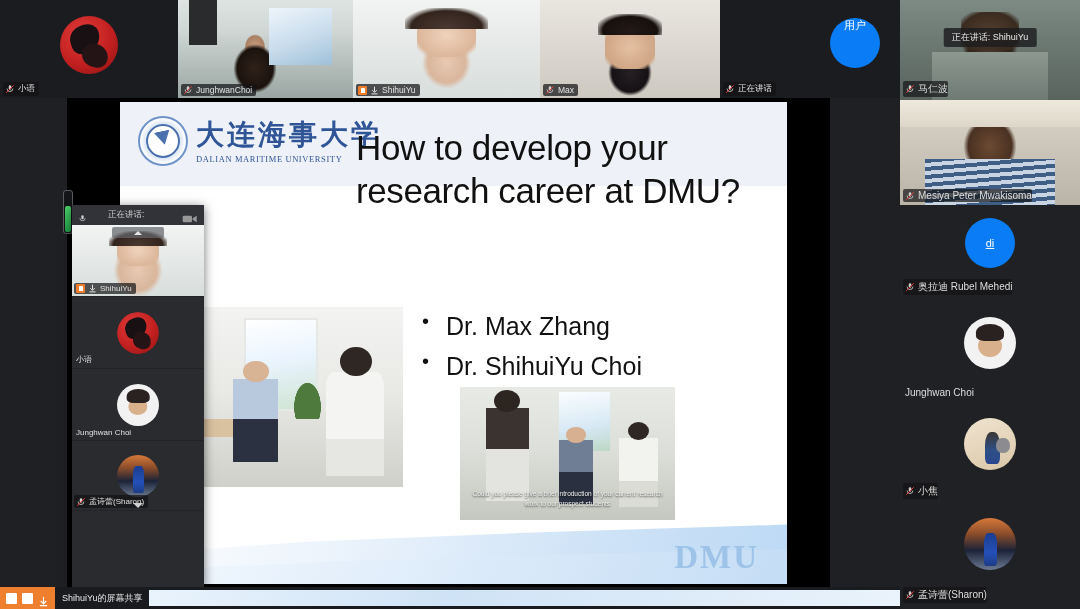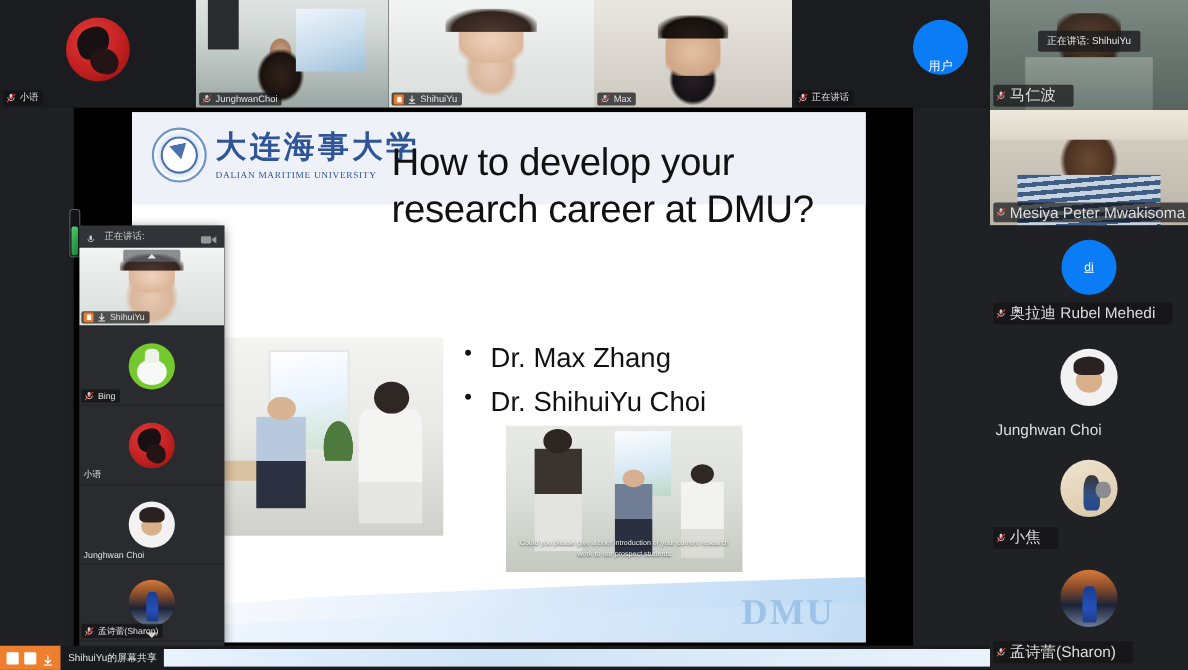--- a/index.html
+++ b/index.html
@@ -52,21 +52,21 @@
             width:58px; height:58px; border-radius:50%;
             background:radial-gradient(circle at 38% 32%, #e03a3a 0%, #c22020 55%, #8d1212 100%);
             overflow:hidden; }
   .cdlogo:before { content:""; position:absolute; left:18%; top:16%; width:52%; height:48%;
             background:#181012; border-radius:50% 40% 60% 35%; transform:rotate(-18deg); }
   .cdlogo:after { content:""; position:absolute; left:38%; top:48%; width:44%; height:40%;
             background:#241416; border-radius:45% 55% 40% 50%; transform:rotate(12deg); }
 
   .avatarblue { position:absolute; left:50%; top:44%; transform:translate(-50%,-50%);
             width:50px; height:50px; border-radius:50%; background:#0a7cf5;
-            display:flex; align-items:flex-end; justify-content:center;
+            display:flex; align-items:flex-start; justify-content:center;
             color:#fff; font-size:11px; }
 
   
   .rightbar { position:absolute; right:0; top:0; width:180px; height:609px; background:#202124; }
   .rcell { position:relative; width:180px; overflow:hidden; background:#202124; }
   .rcell .vid { position:absolute; inset:0; }
   .v-ma { background:
       radial-gradient(ellipse 36px 42px at 50% 56%, #4a3a2c 0%, #2e241b 62%, transparent 76%),
       linear-gradient(180deg,#7e8a84 0%,#6d7973 40%,#59645f 100%); }
   .v-ma:before { content:""; position:absolute; left:34%; top:12%; width:32%; height:38%;
@@ -80,22 +80,22 @@
       background:repeating-linear-gradient(175deg,#3f5e86 0px,#3f5e86 4px,#c9d4e2 4px,#c9d4e2 8px); }
   .v-mesiya:after { content:""; position:absolute; left:0; top:0; width:100%; height:26%;
       background:linear-gradient(180deg,#efe9dd,#ddd6c9); }
 
   .speakchip { position:absolute; left:50%; top:28px; transform:translateX(-50%);
        background:rgba(28,28,30,.82); color:#e8e8e8; font-size:9px;
        padding:3px 8px; border-radius:2px; white-space:nowrap; z-index:5; }
 
   .ravatar { position:absolute; left:50%; transform:translateX(-50%); border-radius:50%; overflow:hidden; }
   .rlabel { position:absolute; left:3px; display:flex; align-items:center; gap:3px;
-       background:rgba(20,20,22,.7); padding:1px 16px 1px 2px; border-radius:2px;
-       font-size:14px; color:#dedede; white-space:nowrap; }
+       background:rgba(20,20,22,.7); padding:1px 0 1px 2px; border-radius:2px;
+       font-size:10px; color:#dedede; white-space:nowrap; }
   .rlabel.plain { background:transparent; }
 
   .av-di { background:#0a7cf5; display:flex; align-items:center; justify-content:center; color:#fff; font-size:11px;text-decoration:underline; }
   .av-jc { background:#f2f2f2; }
   .av-jc:before { content:""; position:absolute; left:50%; top:34%; transform:translateX(-50%);
        width:46%; height:42%; border-radius:50%; background:#d9b08c; }
   .av-jc:after { content:""; position:absolute; left:50%; top:14%; transform:translateX(-50%);
        width:54%; height:32%; border-radius:50% 50% 30% 30%; background:#2a2220; }
   .av-xj { background:linear-gradient(160deg,#efe3cf 0%,#e3d3b8 60%,#d8c6a8 100%); }
   .av-xj:before { content:""; position:absolute; left:40%; top:26%; width:30%; height:62%;
@@ -179,21 +179,21 @@
       font-size:33px; font-weight:bold; color:#9ec3e8; letter-spacing:2px; }
 
   .vumeter { position:absolute; left:63px; top:190px; width:10px; height:44px;
       border:1px solid #5a5d62; border-radius:3px; background:#141518; }
   .vumeter i { position:absolute; left:1px; right:1px; bottom:1px; height:62%;
       background:linear-gradient(180deg,#4ad46a,#23a04a); border-radius:2px; display:block; }
 
   
   .float { position:absolute; left:72px; top:205px; width:132px; height:383px;
       background:#2a2b2f; box-shadow:0 2px 10px rgba(0,0,0,.55); overflow:hidden; z-index:20; }
-  .fhdr { height:20px; background:#313338; display:flex; align-items:center; padding:0 6px; gap:8px; }
+  .fhdr { height:20px; background:#313338; display:flex; align-items:center; padding:0 6px; gap:21px; }
   .fhdr .mini-mic { width:9px; height:11px; }
   .fhdr .lbl { font-size:8.5px; color:#cfcfcf; }
   .fhdr .cam { margin-left:auto; width:16px; height:10px; opacity:.75; }
   .fitem { position:relative; height:72px; border-bottom:1px solid #232428; overflow:hidden; }
   .fitem .fname { position:absolute; left:2px; bottom:2px; display:flex; align-items:center; gap:3px;
       background:rgba(18,18,20,.7); padding:1px 4px 1px 2px; border-radius:2px; font-size:8px; color:#e0e0e0; white-space:nowrap; }
   .fitem .fname.plain { background:transparent; }
   .collapse { position:absolute; left:50%; top:2px; transform:translateX(-50%);
       width:52px; height:11px; background:rgba(100,102,108,.72); border-radius:2px;
       display:flex; align-items:center; justify-content:center; }
@@ -455,33 +455,20 @@
         <span class="hand"></span>
         <span class="dlarrow">
           <svg viewBox="0 0 24 24">
               <path d="M12 2v13M6 11l6 6 6-6M4 21h16" stroke="#e8e8e8" stroke-width="2.6" fill="none"></path>
             </svg>
         </span>
         <span>ShihuiYu</span>
       </div>
     </div>
 
-    <div class="fitem">
-      <div class="fav av-bing"></div>
-      <div class="fname">
-        <span class="micoff">
-          <svg viewBox="0 0 24 24">
-              <rect x="9" y="3" width="6" height="11" rx="3" fill="#cfcfcf"></rect>
-              <path d="M5 11a7 7 0 0014 0" stroke="#cfcfcf" stroke-width="2" fill="none"></path>
-              <line x1="3" y1="21" x2="21" y2="3" stroke="#e23b3b" stroke-width="2.4"></line>
-            </svg>
-        </span>
-        <span>Bing</span>
-      </div>
-    </div>
 
     <div class="fitem">
       <div class="fav">
         <div class="cdlogo" style="width:42px;height:42px;top:50%;left:50%"></div>
       </div>
       <div class="fname plain">
         <span>小语</span>
       </div>
     </div>
 

